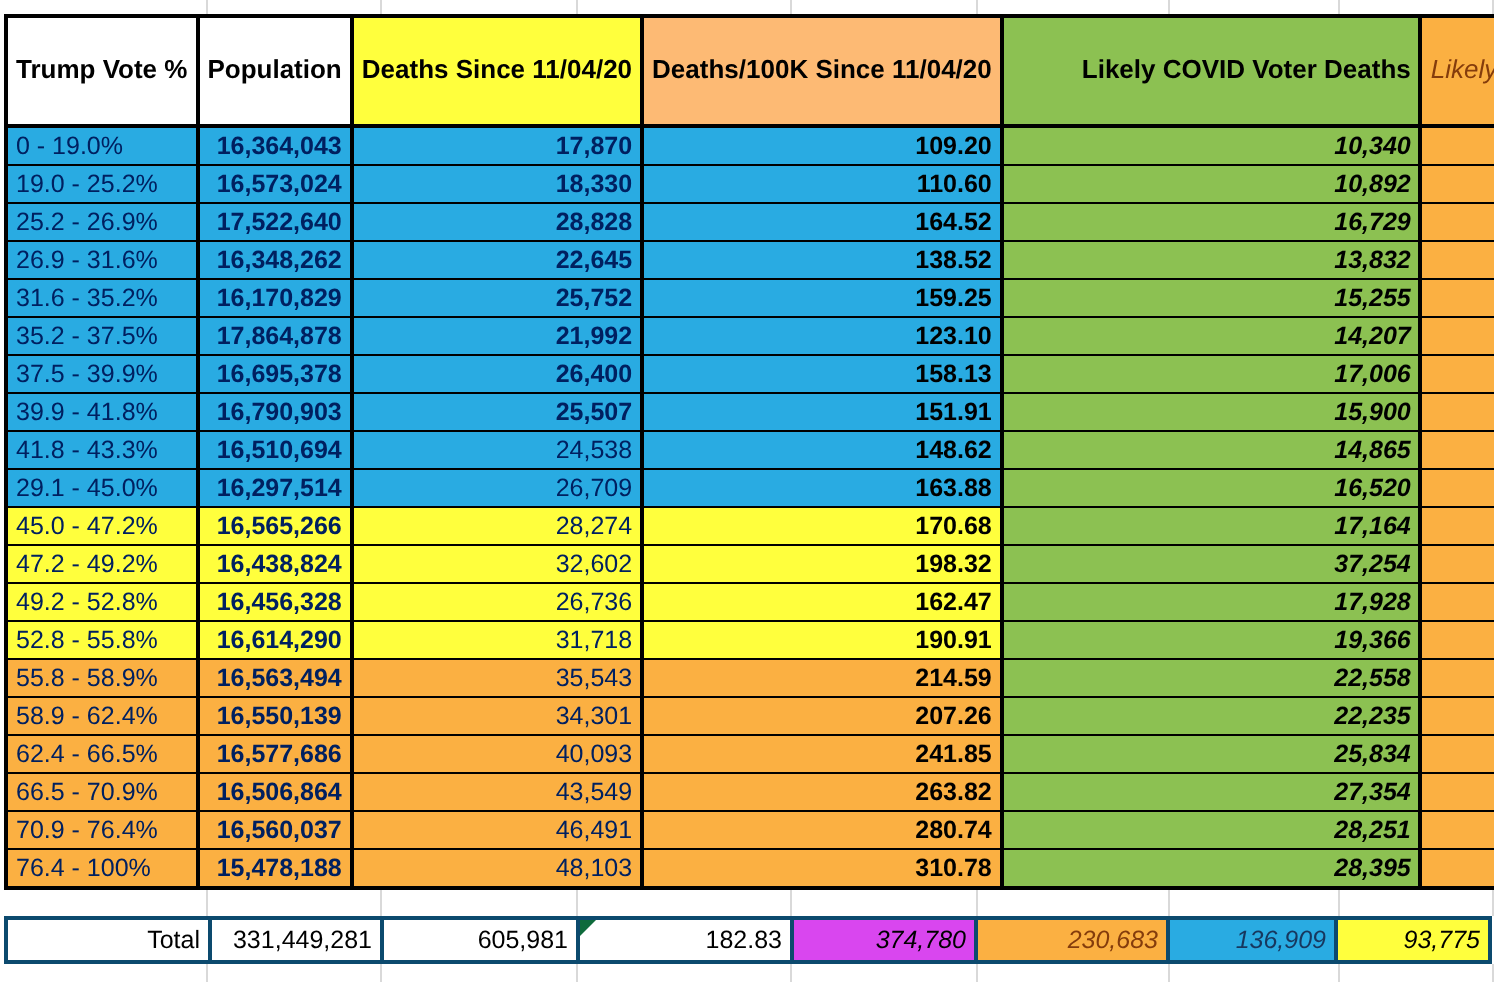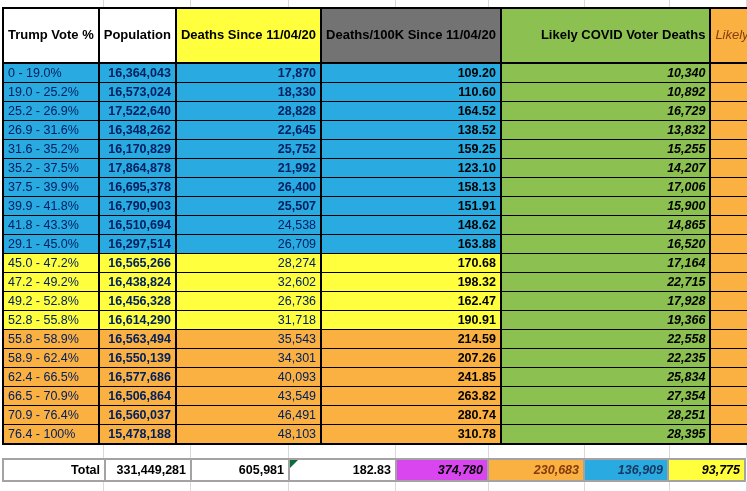--- a/index.html
+++ b/index.html
@@ -23,39 +23,39 @@
     padding:0 4px;overflow:hidden;white-space:nowrap;
     border-top:1px solid #000;border-bottom:1px solid #000;
     border-left:2px solid #000;border-right:2px solid #000;
     font-size:12.5px;
   }
   
   th{height:53px;font-weight:bold;font-size:13px;line-height:1.25;
      text-align:center;vertical-align:middle;border-bottom:2px solid #000;}
   .h-white{background:#fff;color:#000;border-radius:10px;}
   .h-yellow{background:#ffff3d;color:#000;}
-  .h-orange{background:#737373;color:#000;margin-top:32px;}
+  .h-orange{background:#fdba74;color:#000;margin-top:32px;}
   .h-green{background:#8cc152;color:#000;padding-left:39px;}
   .h-trump{background:#fbb042;color:#843c0c;font-style:italic;font-weight:normal;}
 
   
   td{height:18px;text-align:right;vertical-align:middle;}
   .c-vote{text-align:left;color:#002060;}
   .c-pop{font-weight:bold;color:#002060;}
   .c-deaths{color:#002060;margin-top:48px;}
   .c-deaths.bd{font-weight:bold;}
   .c-100k{font-weight:bold;color:#000;}
   .c-covid{background:#8cc152;color:#000;font-weight:bold;font-style:italic;padding-left:28px;}
   .c-trump{background:#fbb042;color:#843c0c;font-style:italic;}
   .band-blue{background:#29abe2;}
   .band-yellow{background:#ffff3d;}
   .band-orange{background:#fbb042;}
 
   
-  .total-table td{height:20px;border:2px solid #a3a3a3;font-weight:bold;}
+  .total-table td{height:20px;border:2px solid #0c4a6e;font-weight:normal;}
   .t-label{background:#fff;color:#000;text-align:right;}
   .t-plain{background:#fff;color:#000;}
   .t-100k{background:#fff;color:#000;position:relative;padding-left:29px;}
   .t-covid{background:#d946ef;color:#000;font-style:italic;}
   .t-trump{background:#fbb042;color:#843c0c;font-style:italic;font-weight:normal;}
   .t-biden{background:#29abe2;color:#17375e;font-style:italic;font-weight:normal;}
   .t-diff{background:#ffff3d;color:#000;font-style:italic;}
   .comment-marker{
     position:absolute;left:0;top:0;width:0;height:0;
     border-top:8px solid #0e6b3c;border-right:8px solid transparent;
@@ -184,21 +184,21 @@
           <td class="c-deaths band-yellow">28,274</td>
           <td class="c-100k band-yellow">170.68</td>
           <td class="c-covid">17,164</td>
           <td class="c-trump">9,445</td>
         </tr>
         <tr>
           <td class="c-vote band-yellow">47.2 - 49.2%</td>
           <td class="c-pop band-yellow">16,438,824</td>
           <td class="c-deaths band-yellow">32,602</td>
           <td class="c-100k band-yellow">198.32</td>
-          <td class="c-covid">22,715</td>
+          <td class="c-covid">37,254</td>
           <td class="c-trump">11,640</td>
         </tr>
         <tr>
           <td class="c-vote band-yellow">49.2 - 52.8%</td>
           <td class="c-pop band-yellow">16,456,328</td>
           <td class="c-deaths band-yellow">26,736</td>
           <td class="c-100k band-yellow">162.47</td>
           <td class="c-covid">17,928</td>
           <td class="c-trump">10,914</td>
         </tr>

